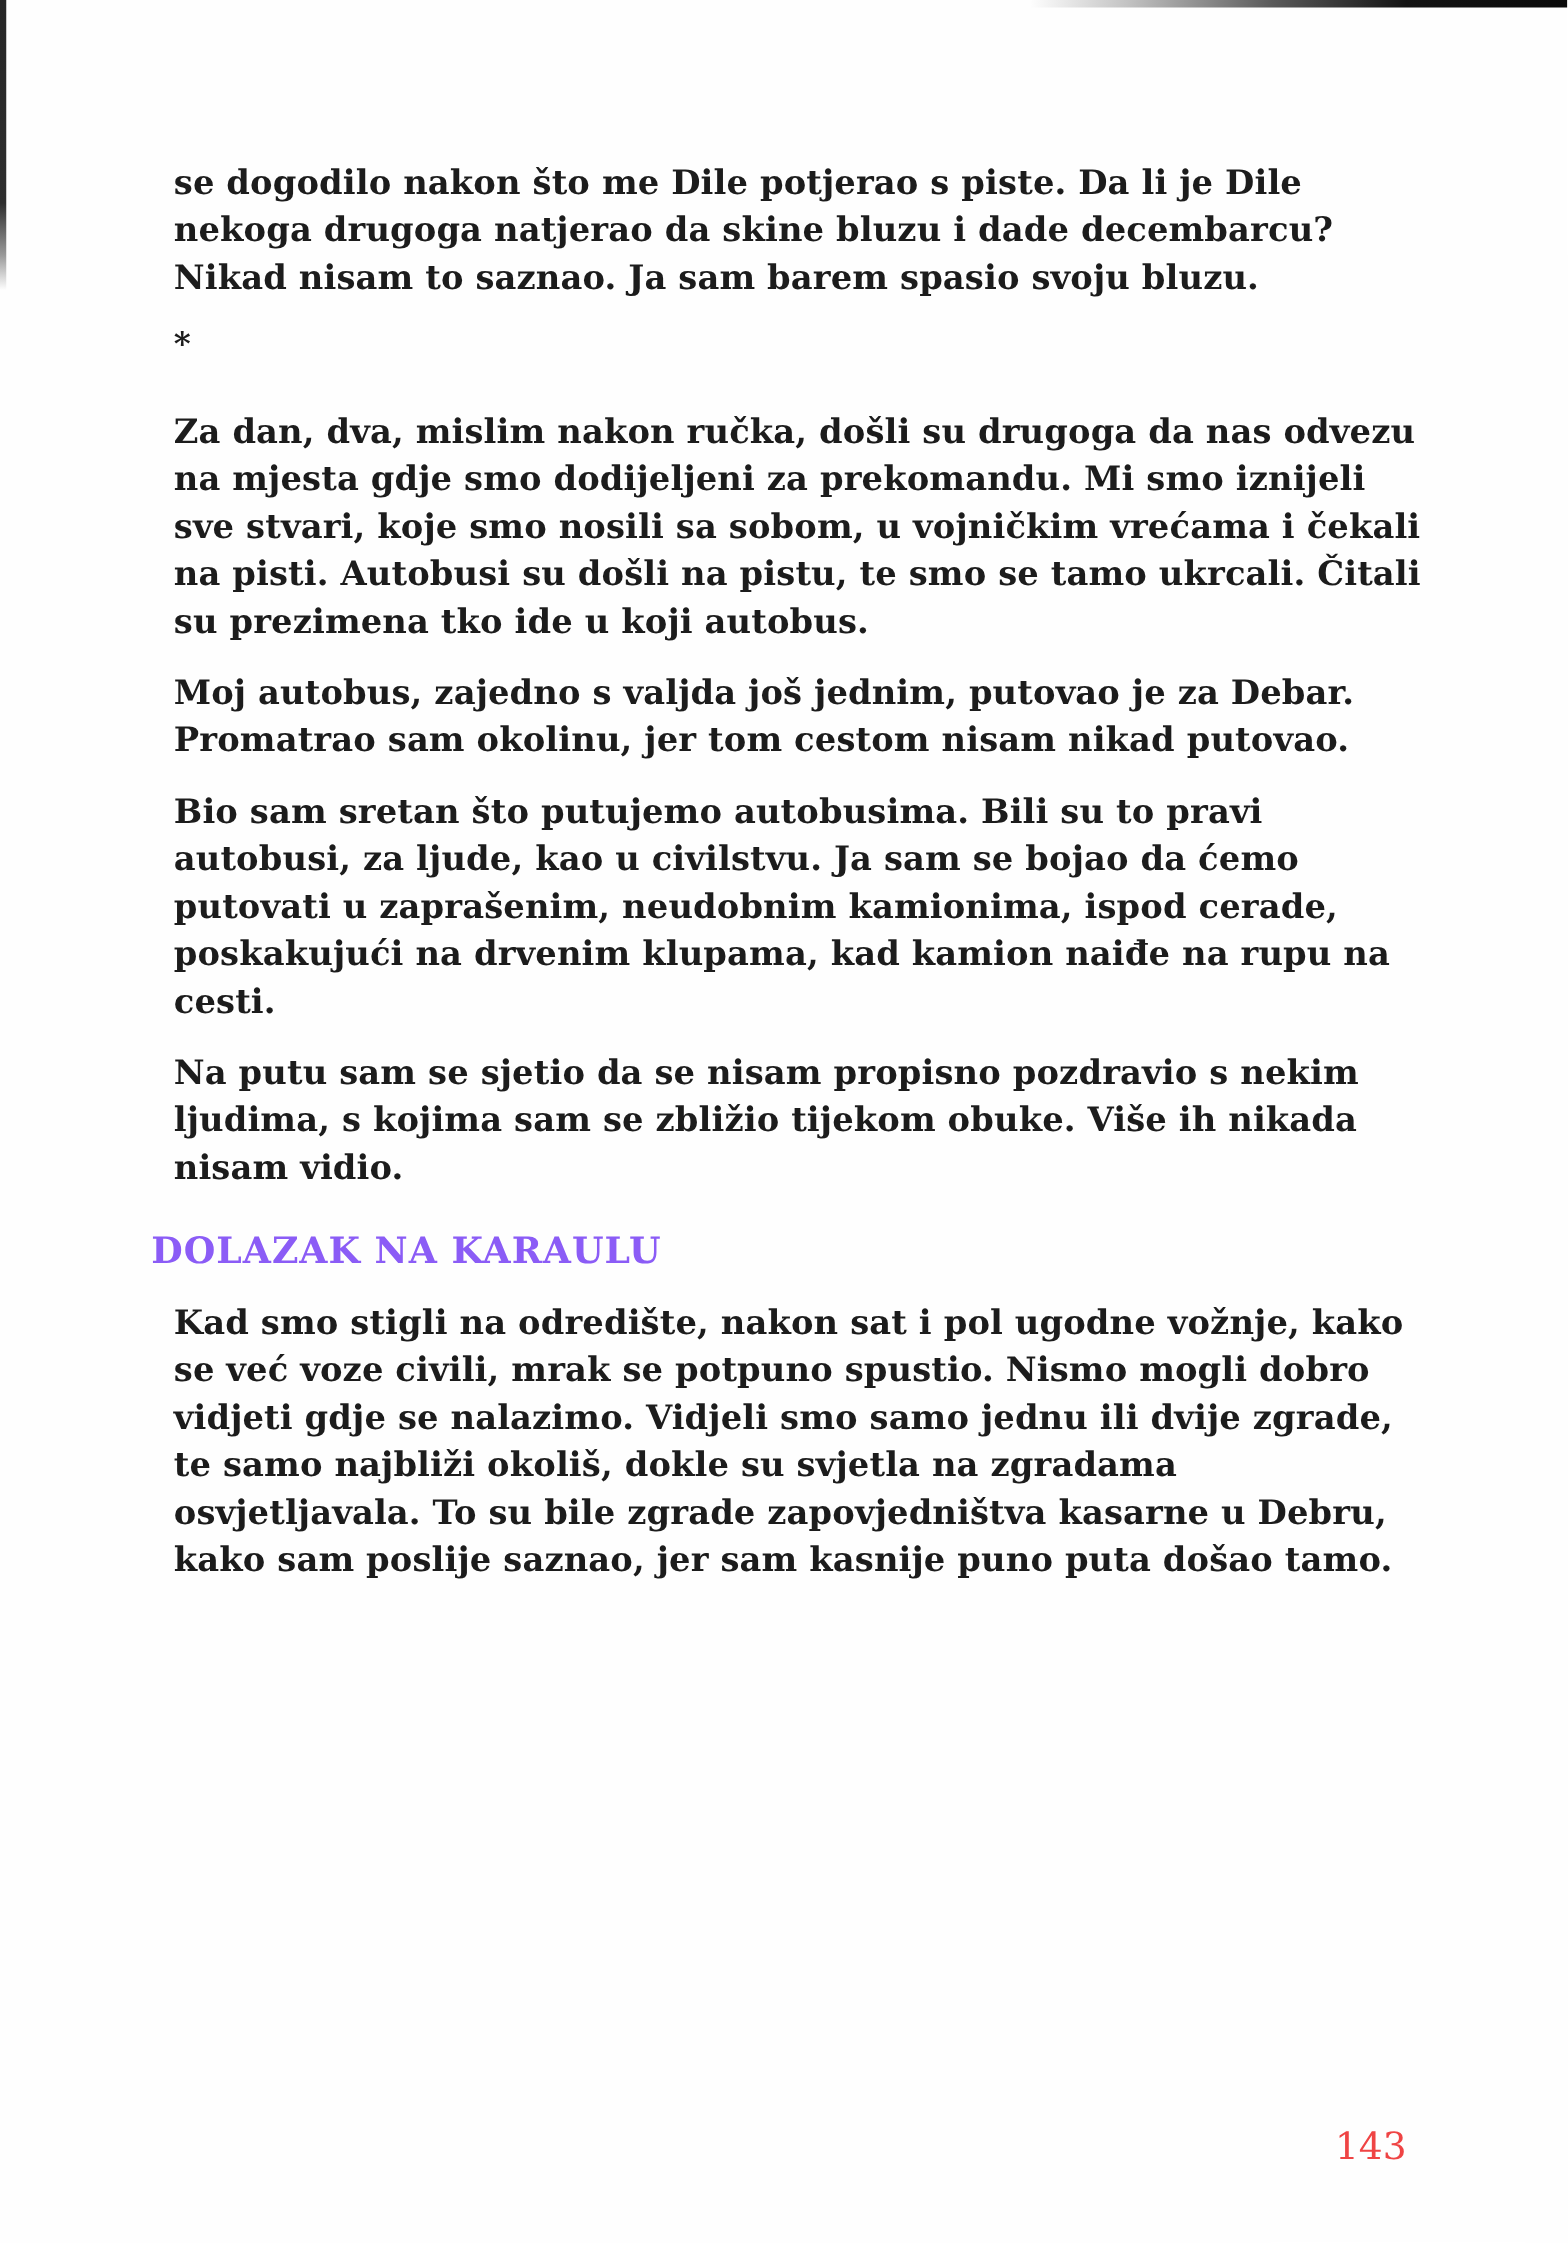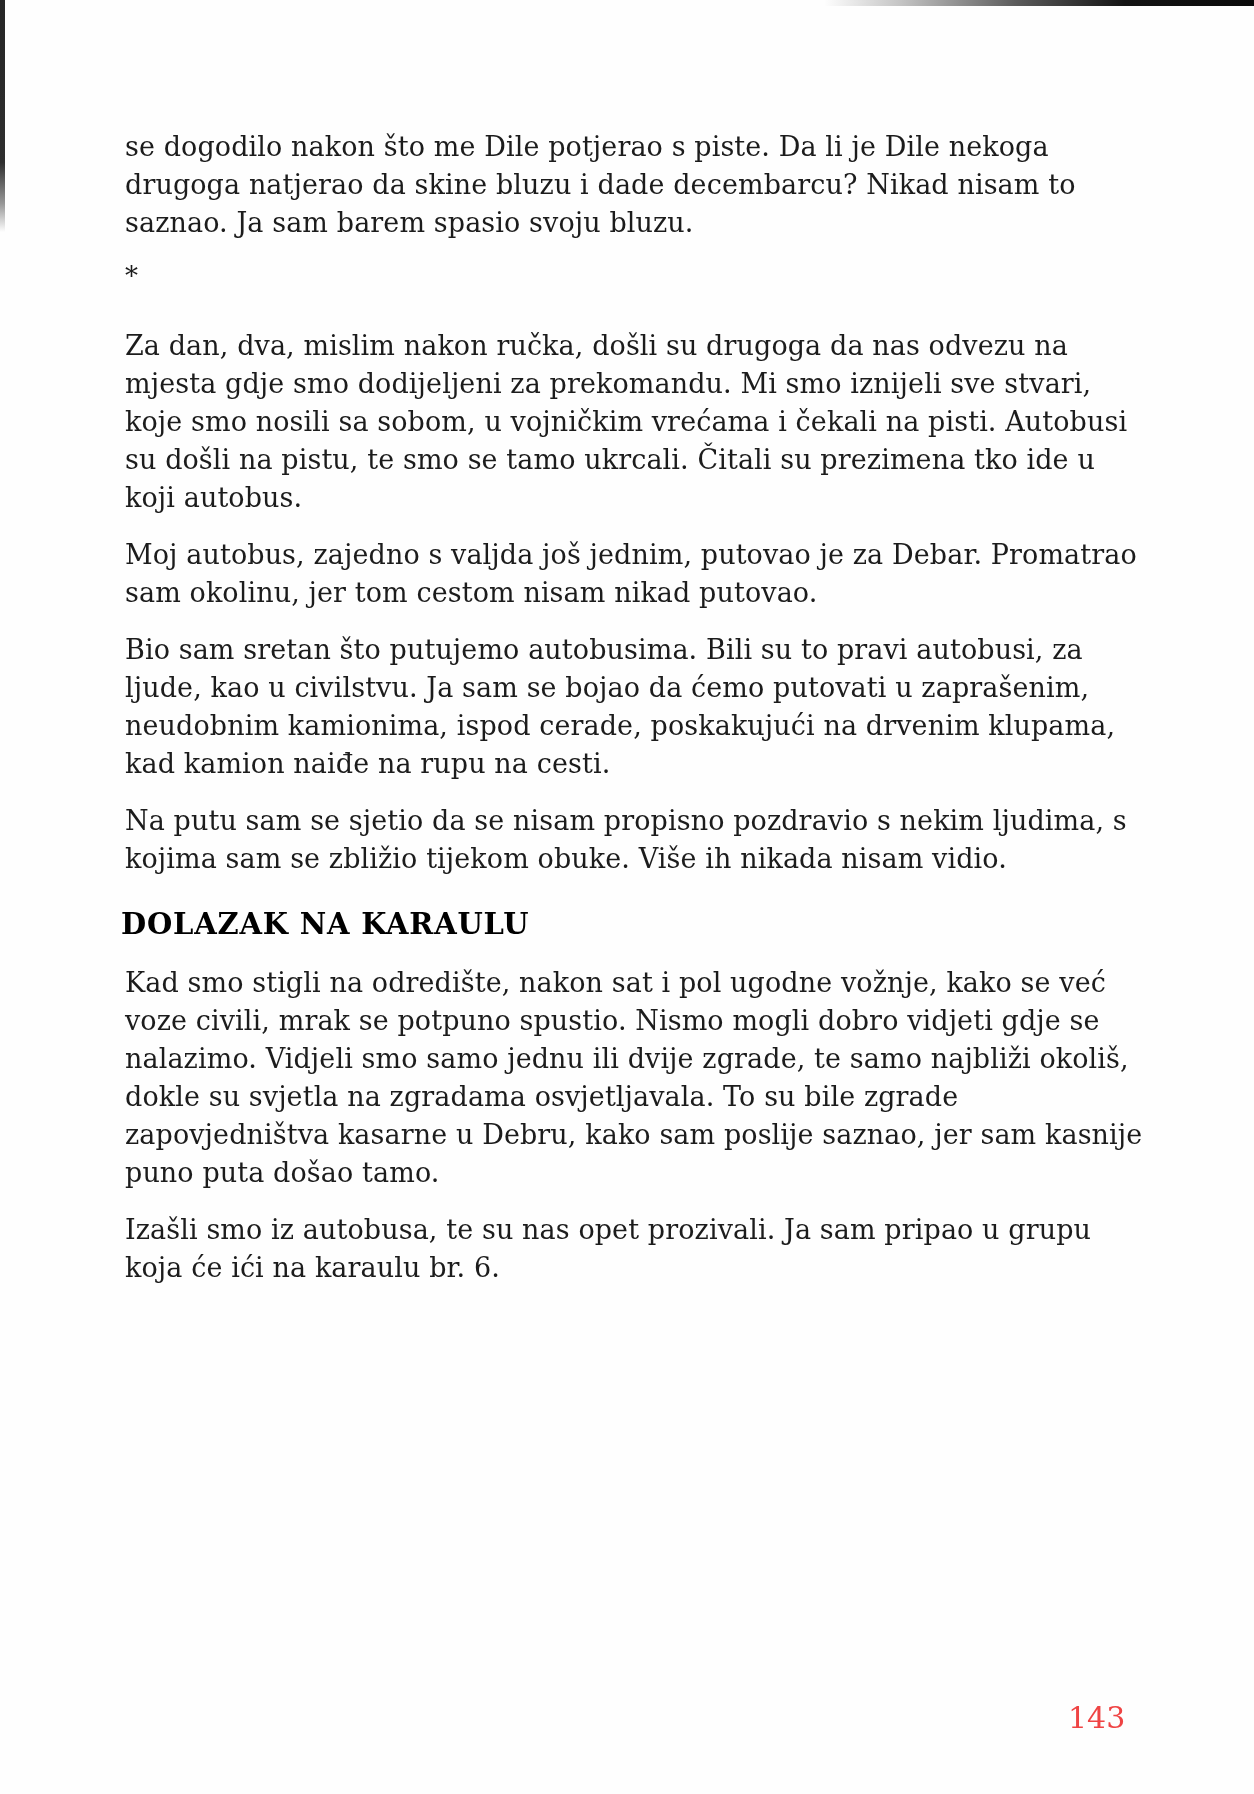--- a/index.html
+++ b/index.html
@@ -43,40 +43,41 @@
       rgba(70,70,70,0.55) 88%,
       rgba(120,120,120,0) 100%);
   }
   .text-block {
     position: absolute;
     left: 121px;
     top: 128px;
     width: 1024px;
   }
   .text-block p {
-    margin: 0 0 19px 4px;
+    margin: 0 0 19px 18px;
     font-size: 27px;
     line-height: 38px;
     letter-spacing: 0.1px;
     text-align: left;
     color: #1c1c1c;
+    font-weight: bold;
   }
   p.asterisk {
     margin-top: 6px;
     margin-bottom: 36px;
     font-size: 26px;
     line-height: 30px;
   }
   h2.section-heading {
     margin: 28px 0 22px 0;
     font-size: 29px;
     line-height: 36px;
     font-weight: bold;
     letter-spacing: 0.8px;
-    color: #000000;
+    color: #8b5cf6;
   }
   .page-number {
     position: absolute;
     left: 1068px;
     top: 1700px;
     font-size: 30px;
     line-height: 36px;
     color: #ef4444;
   }
 </style>
@@ -90,18 +91,17 @@
 
   <div class="text-block">
     <p>se dogodilo nakon što me Dile potjerao s piste. Da li je Dile nekoga drugoga natjerao da skine bluzu i dade decembarcu? Nikad nisam to saznao. Ja sam barem spasio svoju bluzu.</p>
     <p class="asterisk">*</p>
     <p>Za dan, dva, mislim nakon ručka, došli su drugoga da nas odvezu na mjesta gdje smo dodijeljeni za prekomandu. Mi smo iznijeli sve stvari, koje smo nosili sa sobom, u vojničkim vrećama i čekali na pisti. Autobusi su došli na pistu, te smo se tamo ukrcali. Čitali su prezimena tko ide u koji autobus.</p>
     <p>Moj autobus, zajedno s valjda još jednim, putovao je za Debar. Promatrao sam okolinu, jer tom cestom nisam nikad putovao.</p>
     <p>Bio sam sretan što putujemo autobusima. Bili su to pravi autobusi, za ljude, kao u civilstvu. Ja sam se bojao da ćemo putovati u zaprašenim, neudobnim kamionima, ispod cerade, poskakujući na drvenim klupama, kad kamion naiđe na rupu na cesti.</p>
     <p>Na putu sam se sjetio da se nisam propisno pozdravio s nekim ljudima, s kojima sam se zbližio tijekom obuke. Više ih nikada nisam vidio.</p>
     <h2 class="section-heading">DOLAZAK NA KARAULU</h2>
     <p>Kad smo stigli na odredište, nakon sat i pol ugodne vožnje, kako se već voze civili, mrak se potpuno spustio. Nismo mogli dobro vidjeti gdje se nalazimo. Vidjeli smo samo jednu ili dvije zgrade, te samo najbliži okoliš, dokle su svjetla na zgradama osvjetljavala. To su bile zgrade zapovjedništva kasarne u Debru, kako sam poslije saznao, jer sam kasnije puno puta došao tamo.</p>
-    <p>Izašli smo iz autobusa, te su nas opet prozivali. Ja sam pripao u grupu koja će ići na karaulu br. 6.</p>
   </div>
 
   <div class="page-number">143</div>
 
 </div>
 
 </body></html>

